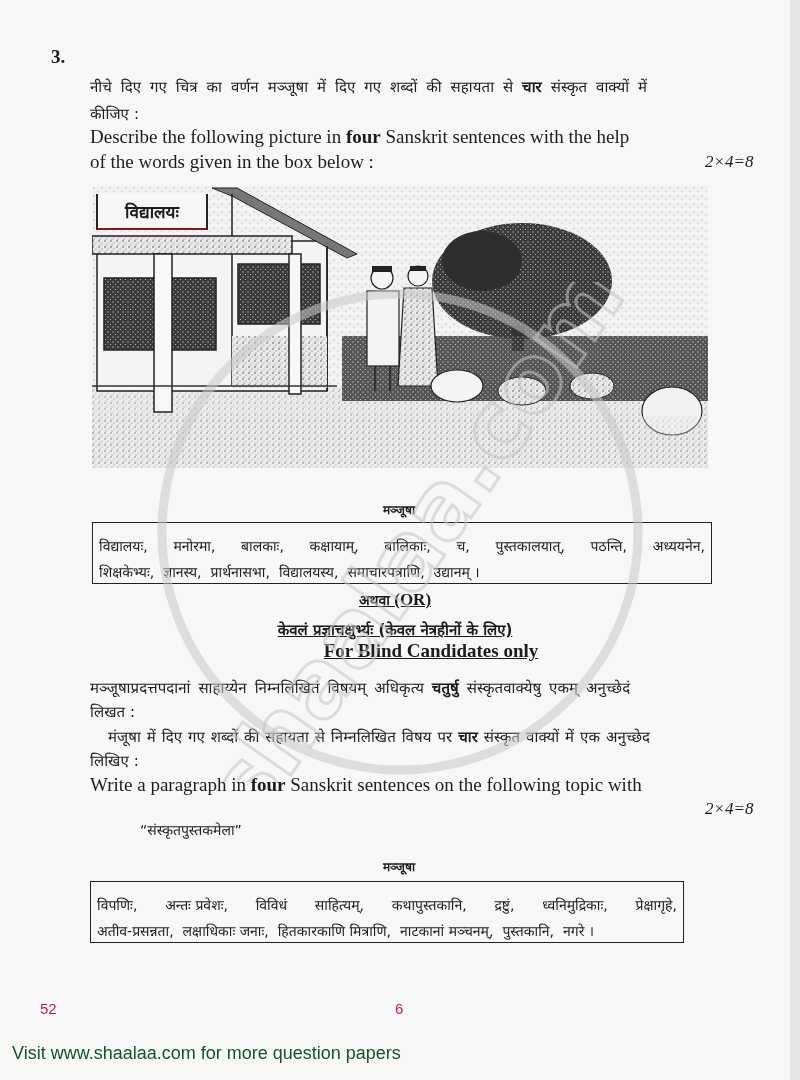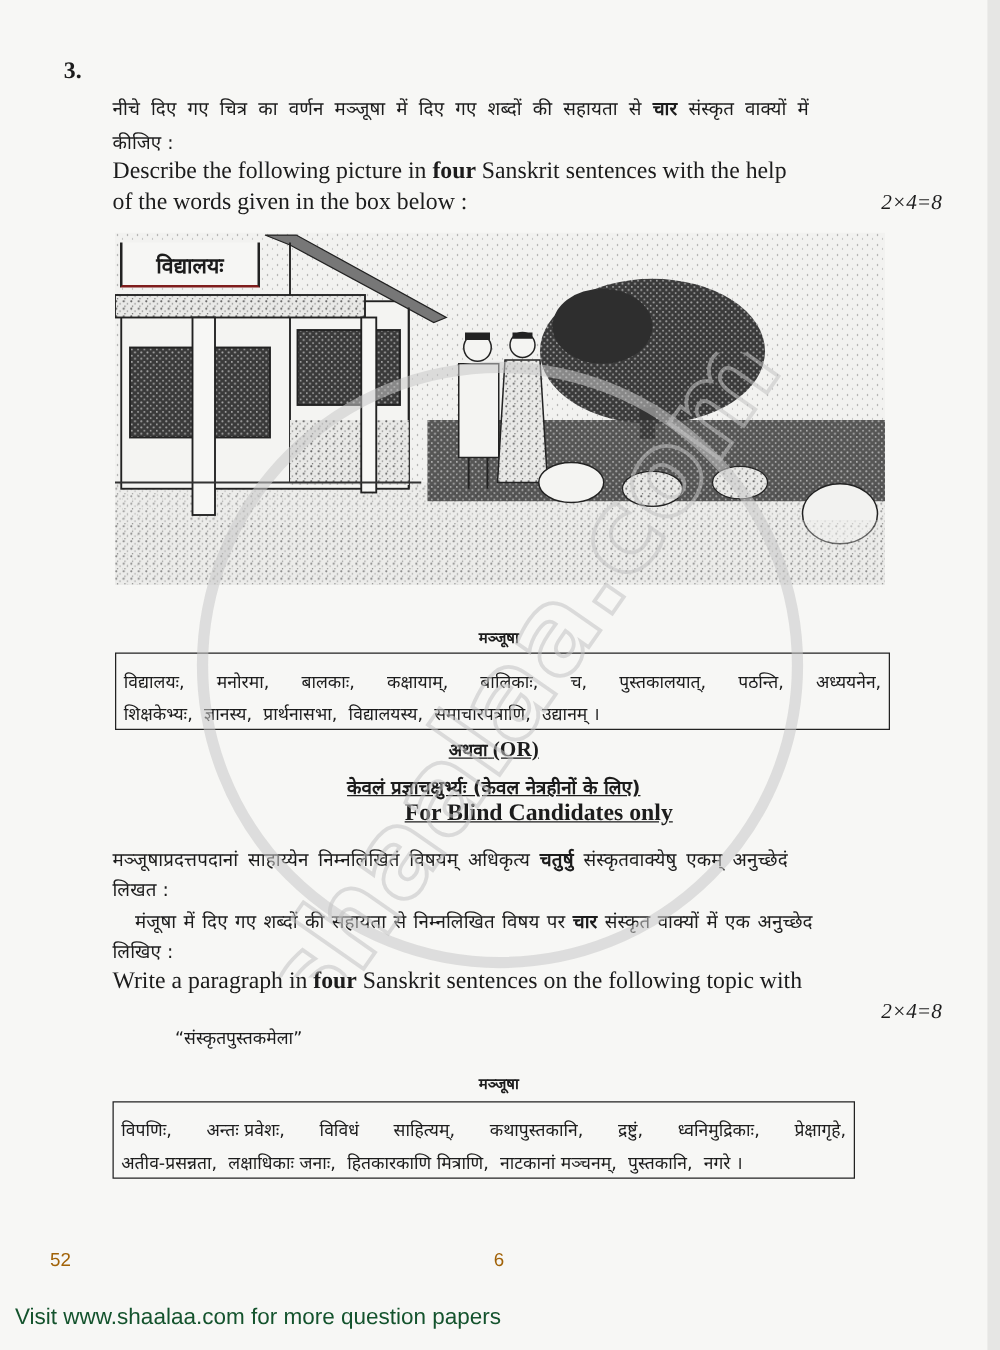--- a/index.html
+++ b/index.html
@@ -67,21 +67,21 @@
   .or-line .dev { font-family: "DejaVu Sans", sans-serif; font-size: 14px; font-weight: bold; }
   .blind-hi { font-family: "DejaVu Sans", sans-serif; font-size: 15px; font-weight: bold; }
   .blind-en { font-family: "Liberation Serif", serif; font-size: 19px; font-weight: bold; }
 
   .topic {
     position: absolute; left: 140px; top: 820px;
     font-family: "DejaVu Sans", sans-serif; font-size: 14px;
   }
 
   .footer-num {
-    position: absolute; font-family: "Liberation Sans", sans-serif; font-size: 15px; color: #a16207;
+    position: absolute; font-family: "Liberation Sans", sans-serif; font-size: 15px; color: #be185d;
   }
   .footer-visit {
     position: absolute; left: 12px; top: 1043px;
     font-family: "Liberation Sans", sans-serif; font-size: 18px; color: #14532d;
   }
 
   .watermark {
     position: absolute; left: 150px; top: 282px; width: 500px; height: 500px;
     pointer-events: none;
   }

